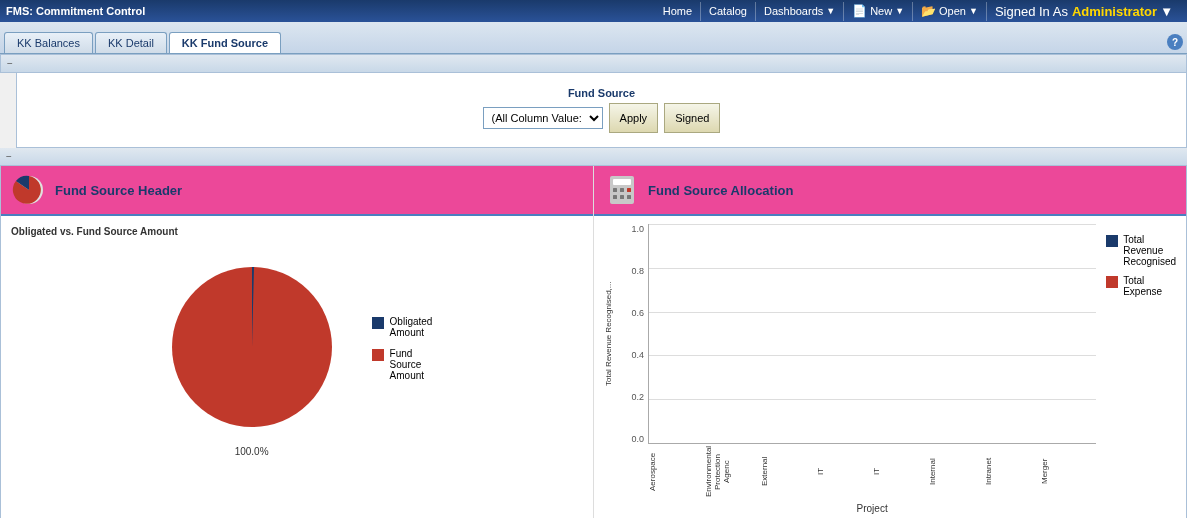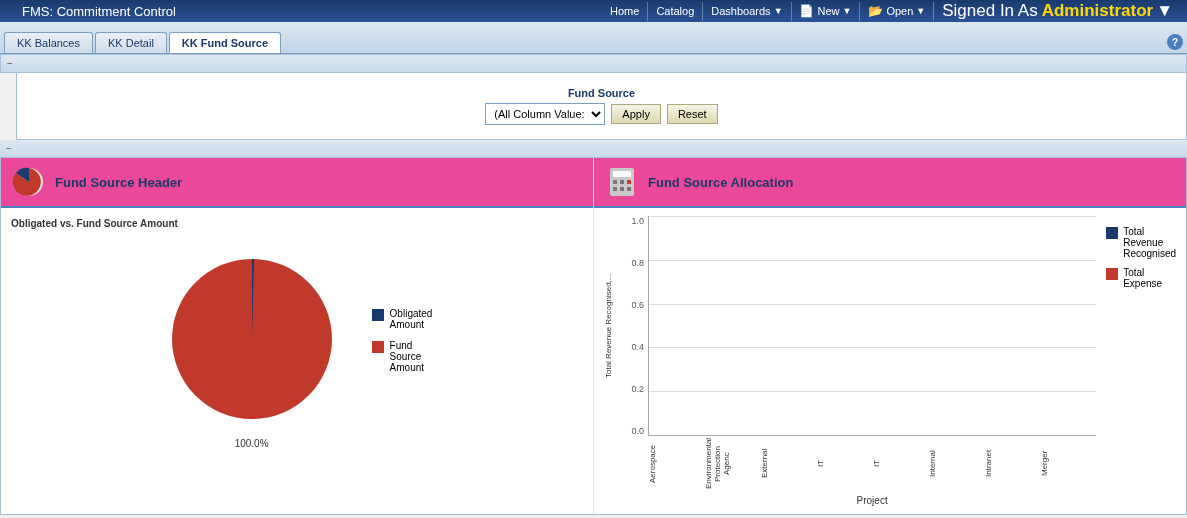--- a/index.html
+++ b/index.html
@@ -9,43 +9,42 @@
     #topbar {
       background: linear-gradient(to bottom, #1a3a6b, #2a5298);
       color: white;
       display: flex;
       align-items: center;
       justify-content: space-between;
       height: 22px;
       padding: 0 6px;
     }
     #topbar-left {
-      font-weight: normal;
-      font-size: 13px;
+      font-weight: bold;
+      font-size: 11px;
       color: white;
-      margin-left: 16px;
     }
     #topbar-right {
       display: flex;
       align-items: center;
       gap: 0;
     }
     .nav-link {
       color: white;
       font-size: 11px;
       padding: 0 8px;
       cursor: pointer;
       border-right: 1px solid rgba(255,255,255,0.3);
       height: 19px;
       display: flex;
       align-items: center;
     }
     .nav-link:last-child { border-right: none; }
     .nav-link .dropdown-arrow { font-size: 9px; margin-left: 3px; }
-    .nav-signed-in { color: white; font-size: 17px; padding: 0 8px; display: flex; align-items: center; }
+    .nav-signed-in { color: white; font-size: 13px; padding: 0 8px; display: flex; align-items: center; }
     .nav-signed-in strong { color: #FFD700; margin-left: 4px; }
 
     
     #tabbar {
       background: linear-gradient(to bottom, #dce6f0, #c5d5e8);
       border-bottom: 1px solid #7a9fc0;
       display: flex;
       align-items: flex-end;
       padding: 4px 4px 0 4px;
       height: 32px;
@@ -104,21 +103,21 @@
       padding: 2px 4px;
       width: 120px;
       height: 22px;
     }
     .btn {
       background: linear-gradient(to bottom, #f5f5e8, #ddd8b0);
       border: 1px solid #aaa880;
       font-size: 11px;
       padding: 2px 10px;
       cursor: pointer;
-      height: 20px;
+      height: 30px;
     }
 
     
     #main-section {
       background: white;
       border: 1px solid #aac0d8;
       border-top: none;
     }
     .section-header-bar2 {
       background: linear-gradient(to bottom, #e0e8f0, #c8d8e8);
@@ -310,21 +309,21 @@
 </div>
 
 <div id="filter-section">
   <div class="filter-inner">
     <div class="filter-label">Fund Source</div>
     <div class="filter-row">
       <select class="filter-select">
         <option>(All Column Value:)</option>
       </select>
       <button class="btn">Apply</button>
-      <button class="btn">Reset</button>
+      <button class="btn">Signed</button>
     </div>
   </div>
 </div>
 
 <div class="section-header-bar2">
   <span class="collapse-icon">−</span>
 </div>
 
 <div id="main-section">
   <div id="panels">

